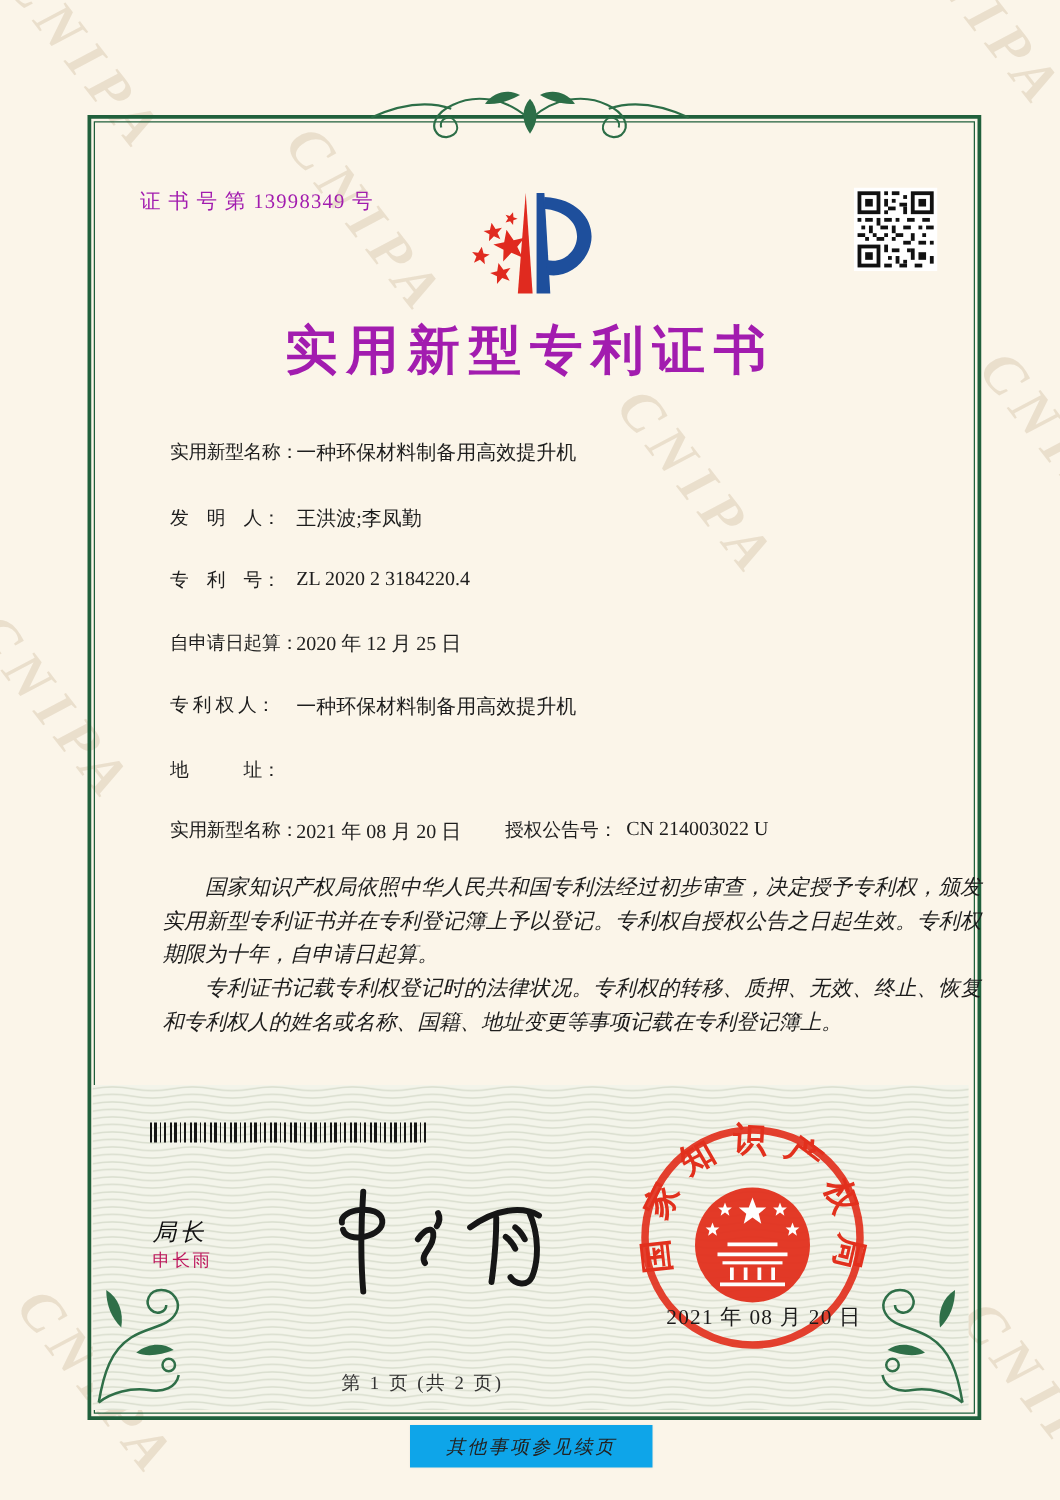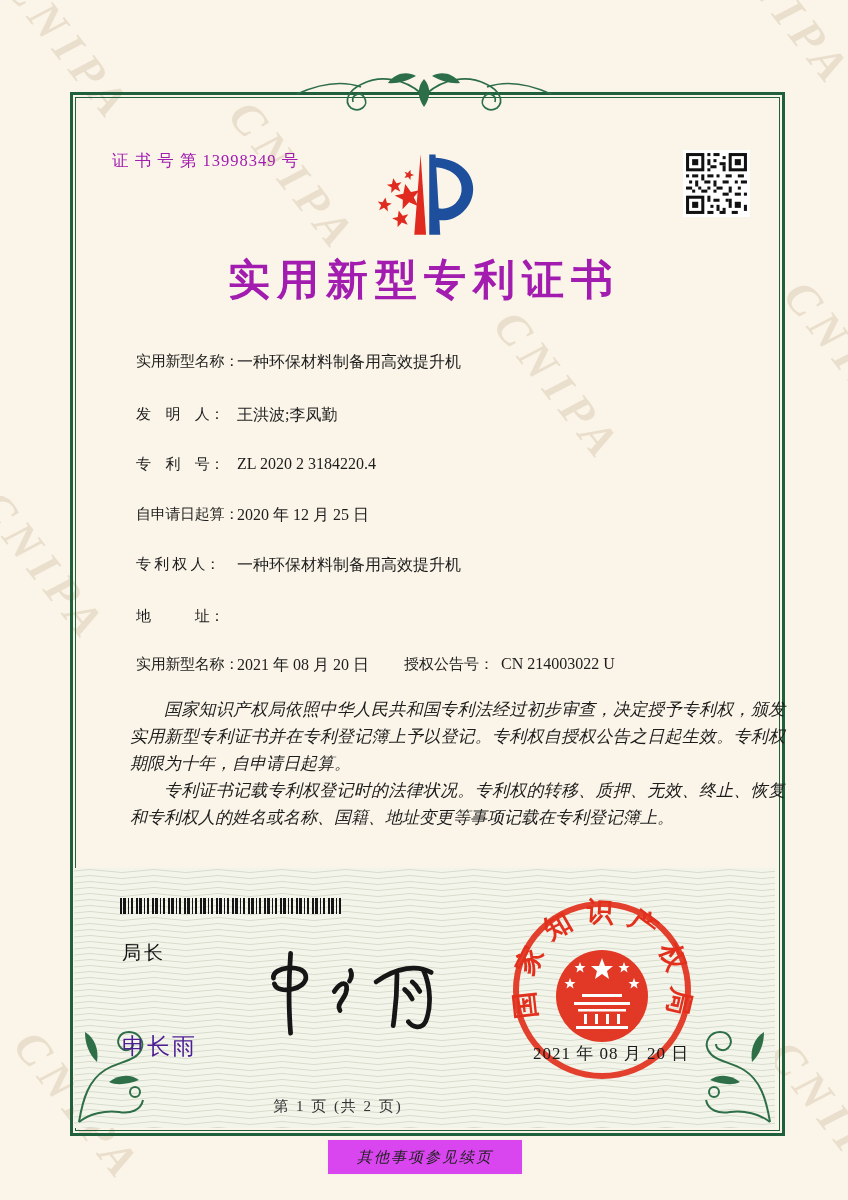--- a/index.html
+++ b/index.html
@@ -33,26 +33,26 @@
 
   .bodytext{left:98px;top:696px;width:655px;font-size:17px;line-height:27px;color:#1c1c1c;
             font-style:italic;text-align:justify;margin-left:32px;}
   .bodytext p{margin:0;text-indent:2em;}
 
   .barcode{left:120px;top:898px;width:222px;height:16px;
            background:repeating-linear-gradient(90deg,#151515 0 2px,transparent 2px 3px,
             #151515 3px 6px,transparent 6px 8px,#151515 8px 9px,transparent 9px 11px,
             #151515 11px 13px,transparent 13px 16px);}
 
-  .role{left:122px;top:940px;font-size:19px;color:#111;letter-spacing:3px;}
-  .dirname{left:122px;top:1000px;font-size:23px;color:#4c1d95;letter-spacing:2px;margin-top:31px;}
+  .role{left:122px;top:973px;font-size:19px;color:#111;letter-spacing:3px;font-style:italic;}
+  .dirname{left:122px;top:1000px;font-size:14px;color:#be185d;letter-spacing:2px;}
 
   .sealdate{left:533px;top:1042px;font-size:17px;color:#1a1a1a;letter-spacing:1px;z-index:7;}
   .pageinfo{left:0;top:1097px;width:676px;text-align:center;font-size:15px;color:#333;letter-spacing:2px;}
-  .footnote-box{left:328px;top:1140px;width:194px;height:34px;background:#d946ef;z-index:6;
+  .footnote-box{left:328px;top:1140px;width:194px;height:34px;background:#0ea5e9;z-index:6;
                 display:flex;align-items:center;justify-content:center;box-shadow:0 0 2px rgba(0,0,0,0.06);}
   .footnote-box span{font-size:15px;color:#222;letter-spacing:2px;font-style:italic;}
 </style>
 </head>
 <body>
 
 <div class="page">
 
   <div class="wm" style="left:-20px;top:20px;">CNIPA</div>
   <div class="wm" style="left:700px;top:-15px;">CNIPA</div>

